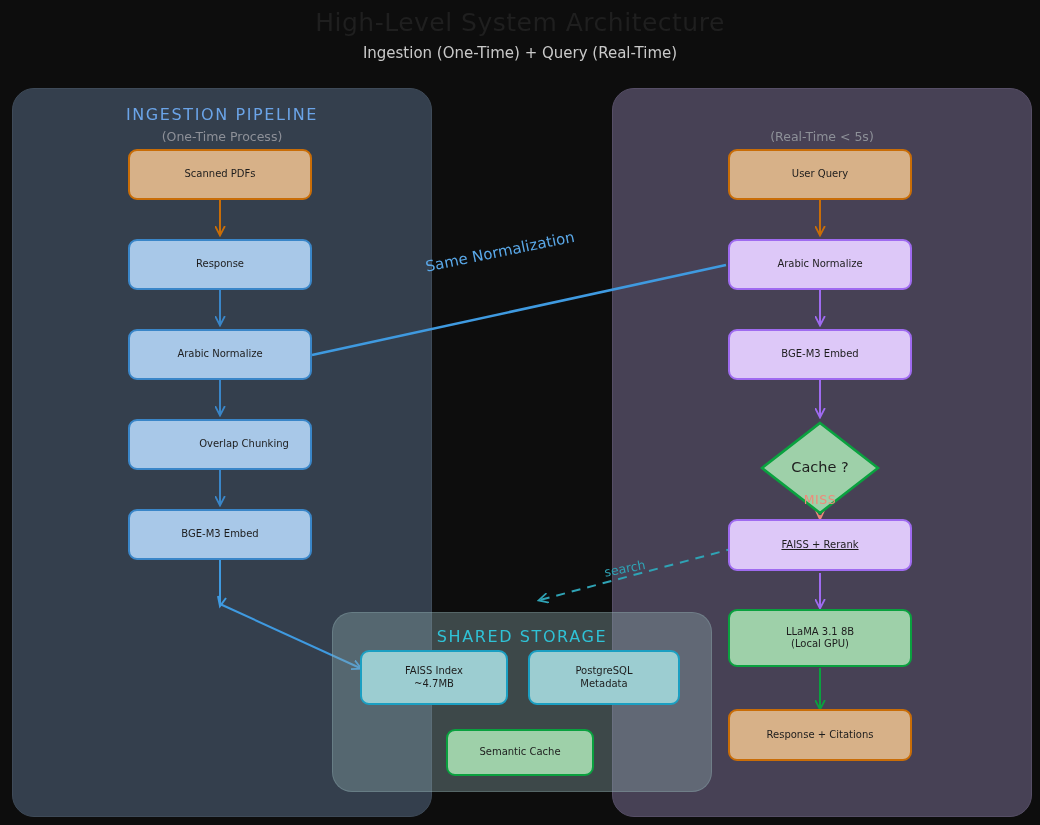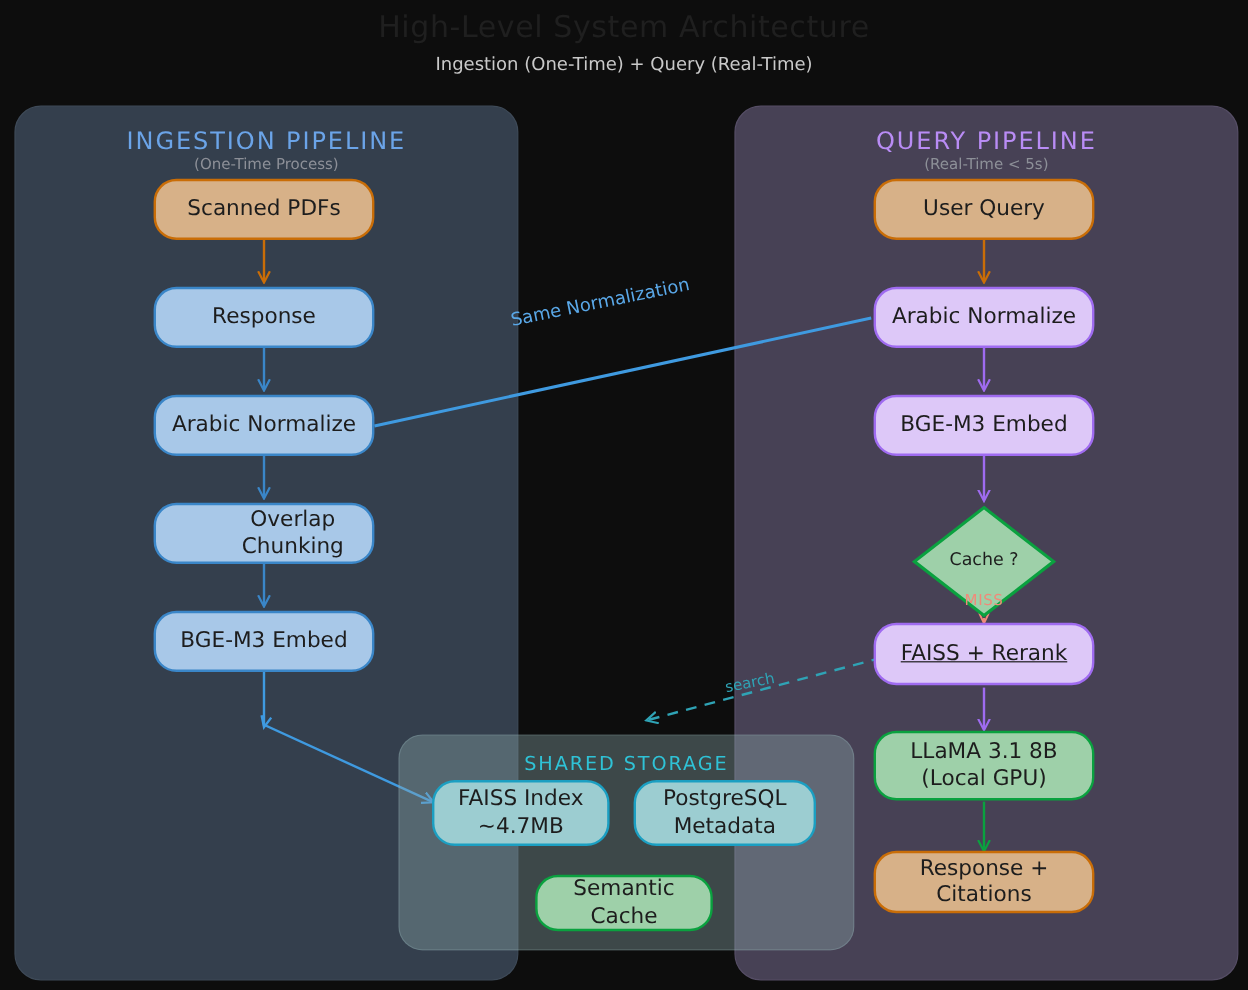--- a/index.html
+++ b/index.html
@@ -59,45 +59,45 @@
     left: 332px; top: 612px;
     width: 378px; height: 178px;
     background: rgba(140, 168, 172, 0.38);
     border: 1px solid rgba(160,190,195,0.25);
     border-radius: 20px;
   }
   .panel-title {
     position: absolute;
     width: 100%;
     text-align: center;
-    font-size: 20px;
+    font-size: 16px;
     letter-spacing: 1.6px;
   }
   #ingestion-title { top: 16px; color: #6ba4e8; }
   #query-title { top: 16px; color: #b98cf5; }
   #storage-title { top: 14px; color: #2fc2d6; font-size: 16px; }
   .panel-sub {
     position: absolute;
     width: 100%;
     text-align: center;
     top: 40px;
     font-size: 12.5px;
     color: #8d9098;
   }
 
   
   .node {
     position: absolute;
-    border-radius: 19px;
+    border-radius: 9px;
     display: flex;
     align-items: center;
     justify-content: center;
     text-align: center;
     line-height: 1.25;
-    font-size: 18px;
+    font-size: 10px;
     color: #1d1d1d;
     box-sizing: border-box;
     white-space: pre-line;
   }
   .n-tan   { background: #d7b188; border: 2.4px solid #c96d07; }
   .n-blue  { background: #a8c8e8; border: 2.4px solid #3a86c8; }
   .n-purple{ background: #ddc8f8; border: 2.4px solid #9f6bf0; }
   .n-green { background: #9ed0a9; border: 2.4px solid #0aa13f; }
   .n-teal  { background: #9ccdd1; border: 2.4px solid #1b9fc2; }
 
@@ -161,21 +161,20 @@
 
   <div class="abs" id="main-title">High-Level System Architecture</div>
   <div class="abs" id="sub-title">Ingestion (One-Time) + Query (Real-Time)</div>
 
   <div class="abs panel" id="ingestion-panel">
     <div class="panel-title" id="ingestion-title">INGESTION PIPELINE</div>
     <div class="panel-sub">(One-Time Process)</div>
   </div>
 
   <div class="abs panel" id="query-panel">
-    <div class="panel-title" id="query-title">QUERY PIPELINE</div>
     <div class="panel-sub">(Real-Time &lt; 5s)</div>
   </div>
 
   <svg id="edges" viewBox="0 0 1040 825" xmlns="http://www.w3.org/2000/svg">
     <defs>
       <marker id="ar-orange" markerWidth="11" markerHeight="11" refX="8" refY="5.5" orient="auto" markerUnits="userSpaceOnUse">
         <path d="M0,0.6 L9.5,5.5 L0,10.4" fill="none" stroke="#c96d07" stroke-width="1.8"></path>
       </marker>
       <marker id="ar-blue" markerWidth="11" markerHeight="11" refX="8" refY="5.5" orient="auto" markerUnits="userSpaceOnUse">
         <path d="M0,0.6 L9.5,5.5 L0,10.4" fill="none" stroke="#3a86c8" stroke-width="1.8"></path>

